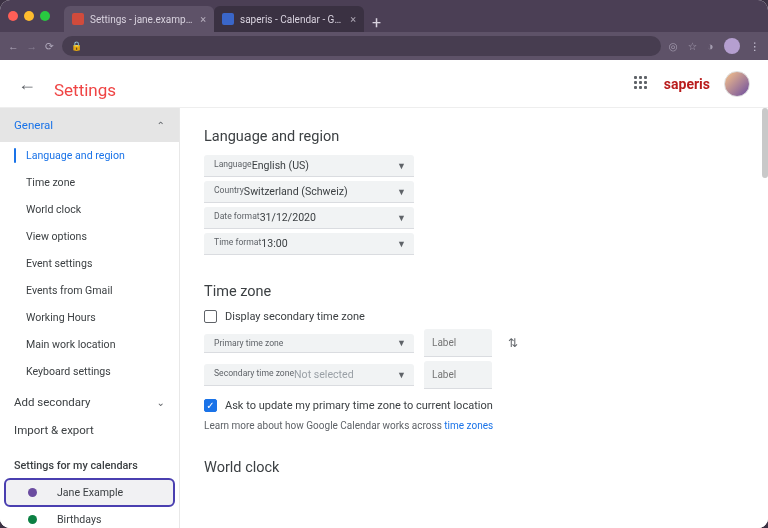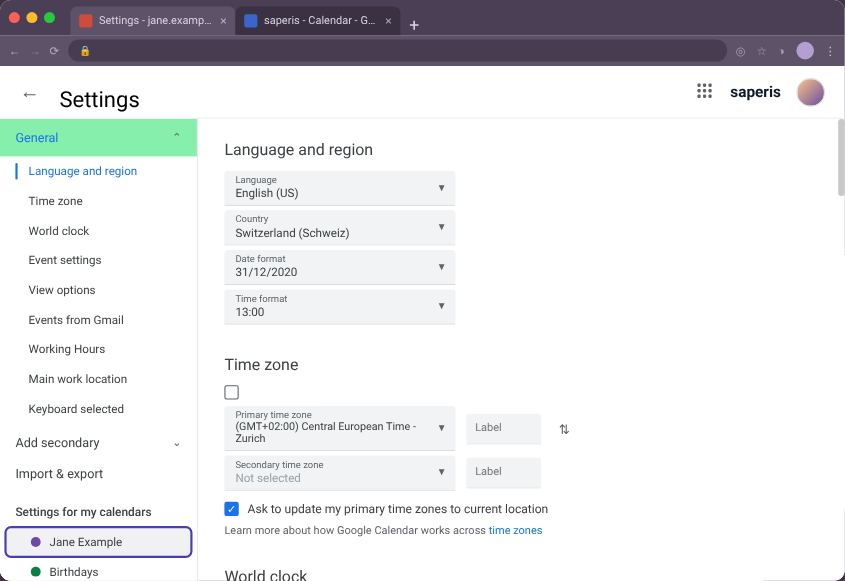--- a/index.html
+++ b/index.html
@@ -20,50 +20,50 @@
   .urlbar .nav-icons { display:flex; gap:8px; align-items:center; }
   .urlbar .nav-icons span { opacity:.7; }
   .urlbar .url-field { flex:1; background:#473d50; border-radius:12px; height:20px; display:flex; align-items:center; padding:0 10px; gap:6px; }
   .urlbar .right-icons { display:flex; gap:10px; align-items:center; }
   .right-icons .avatar-sm { width:16px;height:16px;border-radius:50%;background:#b59fd0; }
 
   .app { flex:1; background:#fff; display:flex; flex-direction:column; overflow:hidden; }
   .app-header { height:48px; border-bottom:1px solid #eee; display:flex; align-items:center; padding:0 18px; justify-content:space-between; }
   .hdr-left { display:flex; align-items:center; gap:18px; }
   .back-arrow { font-size:18px; color:#5f6368; }
-  .hdr-title { font-size:20px; color:#000000;margin-top:12px; }
+  .hdr-title { font-size:17px; color:#ef4444;margin-top:12px; }
   .hdr-right { display:flex; align-items:center; gap:14px; }
   .apps-grid { width:16px;height:16px; display:grid; grid-template-columns:repeat(3,3px); grid-template-rows:repeat(3,3px); gap:2px; }
   .apps-grid span{background:#5f6368;border-radius:1px;}
-  .brand { color:#0f172a; font-weight:700; font-size:14px; }
+  .brand { color:#b91c1c; font-weight:700; font-size:14px; }
   .avatar-lg { width:26px;height:26px;border-radius:50%;background:linear-gradient(135deg,#f9c48a,#6b4ca0); border:1px solid #ddd; }
 
   .body { flex:1; display:flex; overflow:hidden; background:#fff; }
   .sidebar { width:180px; border-right:1px solid #e8e8e8; background:#fff; overflow-y:auto; font-size:11px; padding-bottom:8px; position:relative; }
   .sidebar::-webkit-scrollbar{width:6px}
-  .sidegroup-hdr { display:flex; align-items:center; justify-content:space-between; padding:10px 14px 10px 14px; font-size:11.5px; color:#1a73e8; background:#86efac; cursor:pointer; }
+  .sidegroup-hdr { display:flex; align-items:center; justify-content:space-between; padding:10px 14px 10px 14px; font-size:11.5px; color:#1a73e8; background:#e5e5e5; cursor:pointer; }
   .sidegroup-hdr.plain { color:#3c4043; background:transparent; }
   .chev { font-size:10px; color:#5f6368; }
   .side-items { padding-left:0; }
   .side-item { padding:7px 14px 7px 26px; color:#3c4043; font-size:10.6px; position:relative; cursor:pointer; }
   .side-item.active { color:#1a73e8; }
   .side-item.active::before { content:""; position:absolute; left:14px; top:6px; bottom:6px; width:2px; background:#1a73e8; border-radius:1px; }
   .side-subhdr { padding:12px 14px 6px 14px; color:#3c4043; font-size:10.8px; font-weight:500; }
-  .cal-item { display:flex; align-items:center; gap:8px; padding:6px 14px 6px 22px; color:#3c4043; font-size:10.6px; border-radius:14px; margin:2px 6px; cursor:pointer; }
+  .cal-item { display:flex; align-items:center; gap:20px; padding:6px 14px 6px 22px; color:#3c4043; font-size:10.6px; border-radius:14px; margin:2px 6px; cursor:pointer; }
   .cal-item.selected { background:#f1f1f3; }
   .cal-item.outlined { outline:2px solid #4a3fb0; border-radius:4px; }
   .cal-dot { width:9px;height:9px;border-radius:50%; }
 
   .main { flex:1; overflow-y:auto; padding:16px 24px 24px 24px; position:relative; }
   .main::-webkit-scrollbar{width:8px}
   .main::-webkit-scrollbar-thumb{background:#c9c9c9;border-radius:4px}
   .section-title { font-size:14.5px; color:#3c4043; margin:4px 0 10px 0; }
   .field-stack { display:flex; flex-direction:column; gap:4px; width:210px; }
   .dd { background:#f1f3f4; border-bottom:1px solid #dadce0; padding:4px 8px 4px 10px; display:flex; align-items:center; justify-content:space-between; border-radius:3px 3px 0 0; }
-  .dd .dd-text { display:flex; flex-direction:column; }
+  .dd .dd-text { display:flex; }
   .dd-label { font-size:8.6px; color:#5f6368; }
   .dd-value { font-size:10.6px; color:#3c4043; }
   .dd-caret { font-size:9px; color:#5f6368; }
   .spacer { height:24px; }
   .tz-row { display:flex; align-items:center; gap:8px; font-size:11px; color:#3c4043; margin:6px 0; }
   .checkbox { width:13px;height:13px;border:1.5px solid #5f6368;border-radius:2px; display:inline-flex; align-items:center; justify-content:center; font-size:10px; color:#fff; }
   .checkbox.checked { background:#1a73e8; border-color:#1a73e8; }
   .tz-select-row { display:flex; align-items:center; gap:10px; margin-top:6px; }
   .tz-select-row .dd { width:210px; }
   .label-input { width:68px; font-size:10px; color:#9aa0a6; background:#f1f3f4; border:none; border-bottom:1px solid #dadce0; padding:8px 8px; border-radius:3px 3px 0 0; }
@@ -144,26 +144,26 @@
 
       <div class="sidebar">
         <div class="sidegroup-hdr">
           <span>General</span>
           <span class="chev">⌃</span>
         </div>
         <div class="side-items">
           <div class="side-item active"><span>Language and region</span></div>
           <div class="side-item"><span>Time zone</span></div>
           <div class="side-item"><span>World clock</span></div>
+          <div class="side-item"><span>View options</span></div>
           <div class="side-item"><span>Event settings</span></div>
-          <div class="side-item"><span>View options</span></div>
           <div class="side-item"><span>Events from Gmail</span></div>
           <div class="side-item"><span>Working Hours</span></div>
           <div class="side-item"><span>Main work location</span></div>
-          <div class="side-item"><span>Keyboard selected</span></div>
+          <div class="side-item"><span>Keyboard settings</span></div>
         </div>
 
         <div class="sidegroup-hdr plain">
           <span>Add secondary</span>
           <span class="chev">⌄</span>
         </div>
         <div class="sidegroup-hdr plain" style="padding-top:4px">
           <span>Import &amp; export</span>
         </div>
 
@@ -212,45 +212,45 @@
             </div>
               <span class="dd-caret">▼</span>
           </div>
         </div>
 
         <div class="spacer"></div>
 
         <div class="section-title">Time zone</div>
         <div class="tz-row">
           <span class="checkbox"></span>
+          <span>Display secondary time zone</span>
         </div>
         <div class="tz-select-row">
           <div class="dd">
             <div class="dd-text">
               <span class="dd-label">Primary time zone</span>
-              <span class="dd-value" style="font-size:9.8px">(GMT+02:00) Central European Time - Zurich</span>
             </div>
               <span class="dd-caret">▼</span>
           </div>
           <input class="label-input" placeholder="Label" style="">
           <span class="swap-icon" style="margin-left:6px">⇅</span>
         </div>
         <div class="tz-select-row disabled" style="margin-top:4px">
           <div class="dd">
             <div class="dd-text">
               <span class="dd-label">Secondary time zone</span>
               <span class="dd-value">Not selected</span>
             </div>
               <span class="dd-caret">▼</span>
           </div>
           <input class="label-input" placeholder="Label" style="">
         </div>
         <div class="tz-row" style="margin-top:10px">
           <span class="checkbox checked">✓</span>
-          <span>Ask to update my primary time zones to current location</span>
+          <span>Ask to update my primary time zone to current location</span>
         </div>
         <div class="learn">
           <span>Learn more about how Google Calendar works across </span><a href="#">time zones</a>
         </div>
 
         <div class="spacer"></div>
 
         <div class="section-title">World clock</div>
 
       </div>

